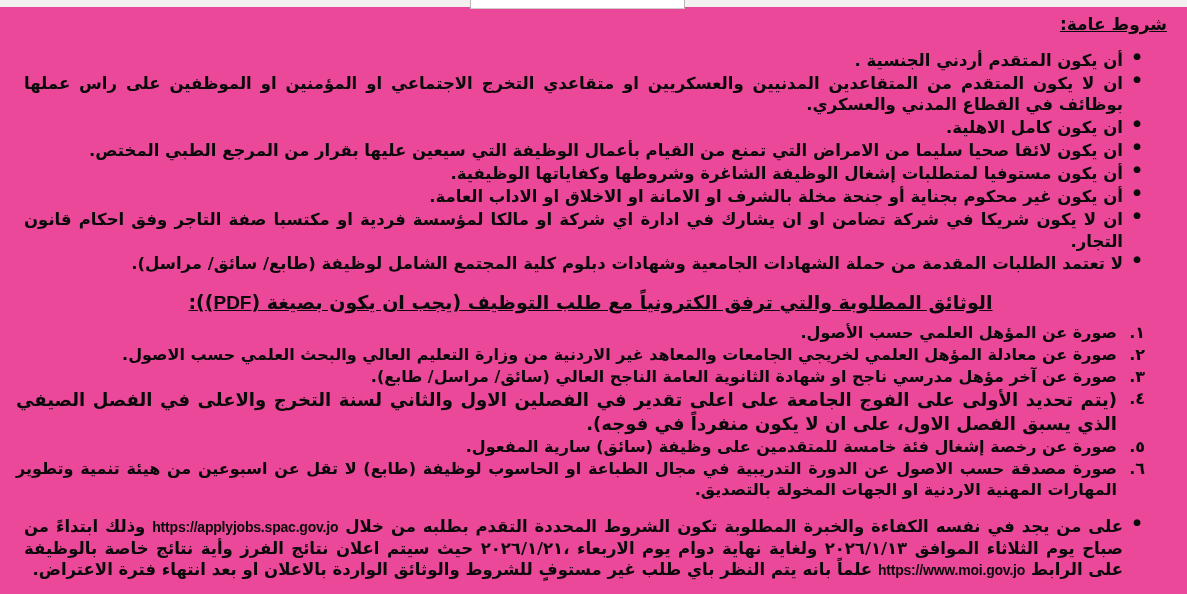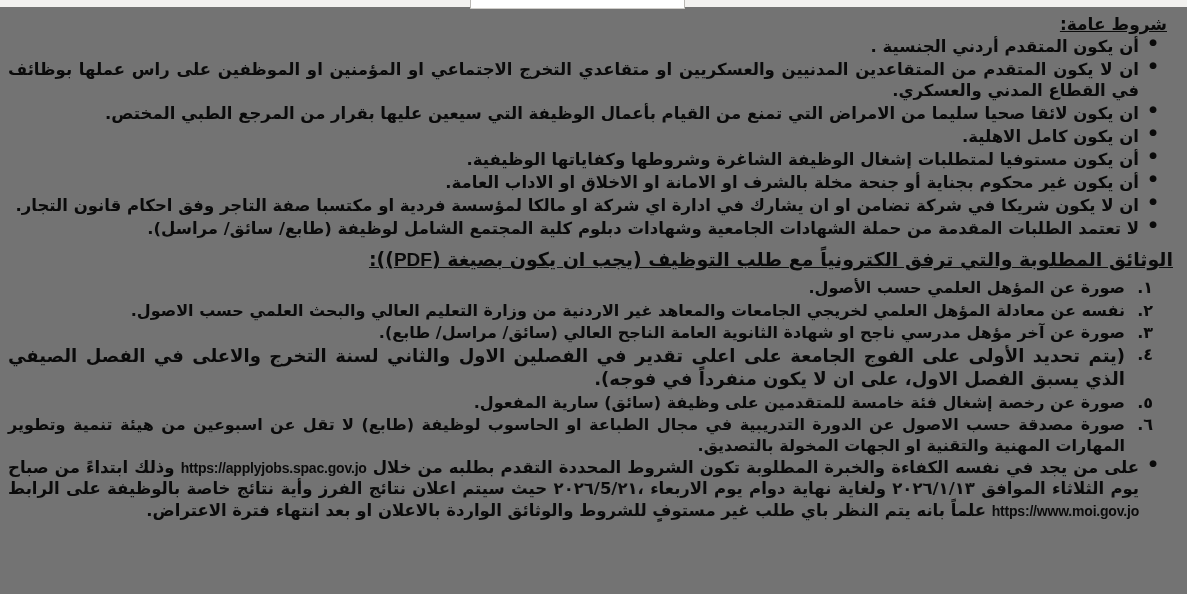--- a/index.html
+++ b/index.html
@@ -11,21 +11,21 @@
     width: 1187px;
     height: 594px;
     overflow: hidden;
     font-family: "DejaVu Sans", sans-serif;
     color: #0a0a0a;
   }
   .page {
     position: relative;
     width: 1187px;
     height: 594px;
-    background: #737373;
+    background: #ec4899;
   }
   
   .scan-top-left {
     position: absolute;
     top: 0; left: 0;
     width: 470px; height: 7px;
     background: #f2f1ef;
   }
   .scan-top-box {
     position: absolute;
@@ -53,48 +53,49 @@
   }
   .section-title {
     font-weight: bold;
     font-size: 17px;
     text-decoration: underline;
     margin: 0 0 2px 0;
     padding-right: 6px;
   }
   .section-title.second {
     font-size: 19px;
+    text-align: center;
     padding: 0;
     margin-top: 9px;
     margin-bottom: 6px;
   }
   ul.bullets {
     list-style: none;
-    margin: 0;
+    margin: 16px;
     padding: 0 14px 0 0;
   }
   ul.bullets > li {
     position: relative;
     font-size: 16.5px;
     font-weight: bold;
     line-height: 1.30;
     padding-right: 20px;
     margin-bottom: 1.5px;
     text-align: justify;
   }
   ul.bullets > li::before {
     content: "\25CF";
     position: absolute;
     right: 2px;
     top: 1px;
     font-size: 9px;
   }
   ol.numbered {
     list-style: none;
-    margin: 0;
+    margin: 8px;
     padding: 0 18px 0 0;
     counter-reset: doc;
   }
   ol.numbered > li {
     position: relative;
     counter-increment: doc;
     font-size: 16px;
     font-weight: bold;
     line-height: 1.32;
     padding-right: 30px;
@@ -147,61 +148,61 @@
   <div class="scan-top-box"></div>
   <div class="scan-top-right"></div>
 
   <div class="content">
 
     <h2 class="section-title">شروط عامة:</h2>
 
     <ul class="bullets">
       <li>أن يكون المتقدم أردني الجنسية .</li>
       <li>ان لا يكون المتقدم من المتقاعدين المدنيين والعسكريين او متقاعدي التخرج الاجتماعي او المؤمنين او الموظفين على راس عملها بوظائف في القطاع المدني والعسكري.</li>
+      <li>ان يكون كامل الاهلية.</li>
       <li>ان يكون لائقا صحيا سليما من الامراض التي تمنع من القيام بأعمال الوظيفة التي سيعين عليها بقرار من المرجع الطبي المختص.</li>
-      <li>ان يكون كامل الاهلية.</li>
       <li>أن يكون مستوفيا لمتطلبات إشغال الوظيفة الشاغرة وشروطها وكفاياتها الوظيفية.</li>
       <li>أن يكون غير محكوم بجناية أو جنحة مخلة بالشرف او الامانة او الاخلاق او الاداب العامة.</li>
       <li>ان لا يكون شريكا في شركة تضامن او ان يشارك في ادارة اي شركة او مالكا لمؤسسة فردية او مكتسبا صفة التاجر وفق احكام قانون التجار.</li>
       <li>لا تعتمد الطلبات المقدمة من حملة الشهادات الجامعية وشهادات دبلوم كلية المجتمع الشامل لوظيفة (طابع/ سائق/ مراسل).</li>
     </ul>
 
     <h2 class="section-title second">
       <span>الوثائق المطلوبة والتي ترفق الكترونياً مع طلب التوظيف (يجب ان يكون بصيغة (</span><span class="pdf">PDF</span><span>)):</span>
     </h2>
 
     <ol class="numbered">
       <li>
         <span>صورة عن المؤهل العلمي حسب الأصول.</span>
       </li>
       <li>
-        <span>نفسه عن معادلة المؤهل العلمي لخريجي الجامعات والمعاهد غير الاردنية من وزارة التعليم العالي والبحث العلمي حسب الاصول.</span>
+        <span>صورة عن معادلة المؤهل العلمي لخريجي الجامعات والمعاهد غير الاردنية من وزارة التعليم العالي والبحث العلمي حسب الاصول.</span>
       </li>
       <li>
         <span>صورة عن آخر مؤهل مدرسي ناجح او شهادة الثانوية العامة الناجح العالي (سائق/ مراسل/ طابع).</span>
       </li>
       <li>
         <span class="sub">(يتم تحديد الأولى على الفوج الجامعة على اعلى تقدير في الفصلين الاول والثاني لسنة التخرج والاعلى في الفصل الصيفي الذي يسبق الفصل الاول، على ان لا يكون منفرداً في فوجه).</span>
       </li>
       <li>
         <span>صورة عن رخصة إشغال فئة خامسة للمتقدمين على وظيفة (سائق) سارية المفعول.</span>
       </li>
       <li>
-        <span>صورة مصدقة حسب الاصول عن الدورة التدريبية في مجال الطباعة او الحاسوب لوظيفة (طابع) لا تقل عن اسبوعين من هيئة تنمية وتطوير المهارات المهنية والتقنية او الجهات المخولة بالتصديق.</span>
+        <span>صورة مصدقة حسب الاصول عن الدورة التدريبية في مجال الطباعة او الحاسوب لوظيفة (طابع) لا تقل عن اسبوعين من هيئة تنمية وتطوير المهارات المهنية الاردنية او الجهات المخولة بالتصديق.</span>
       </li>
     </ol>
 
     <ul class="bullets final-bullets">
       <li>
         <span>على من يجد في نفسه الكفاءة والخبرة المطلوبة تكون الشروط المحددة التقدم بطلبه من خلال</span>
         <span class="url">https://applyjobs.spac.gov.jo</span>
         <span>وذلك ابتداءً من صباح يوم الثلاثاء الموافق</span>
         <span class="nowrap">٢٠٢٦/١/١٣</span>
         <span>ولغاية نهاية دوام يوم الاربعاء</span>
-        <span class="nowrap">،٢٠٢٦/5/٢١</span>
+        <span class="nowrap">،٢٠٢٦/١/٢١</span>
         <span>حيث سيتم اعلان نتائج الفرز وأية نتائج خاصة بالوظيفة على الرابط</span>
         <span class="url">https://www.moi.gov.jo</span>
         <span>علماً بانه يتم النظر باي طلب غير مستوفٍ للشروط والوثائق الواردة بالاعلان او بعد انتهاء فترة الاعتراض.</span>
       </li>
 
     </ul>
 
   </div>
 </div>
 

